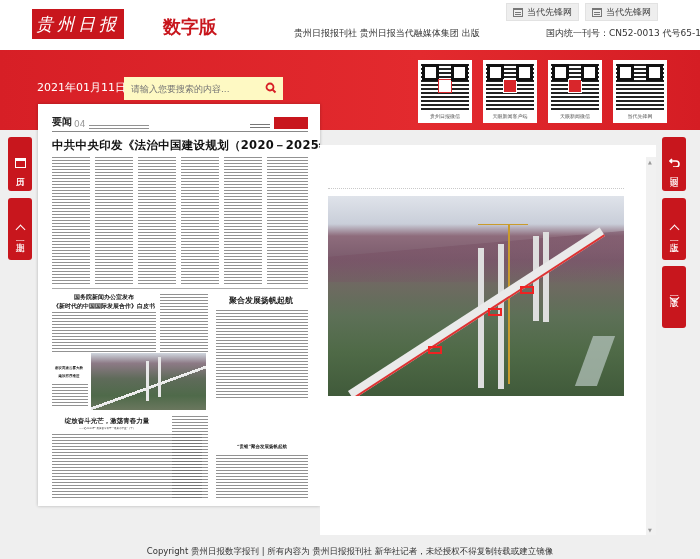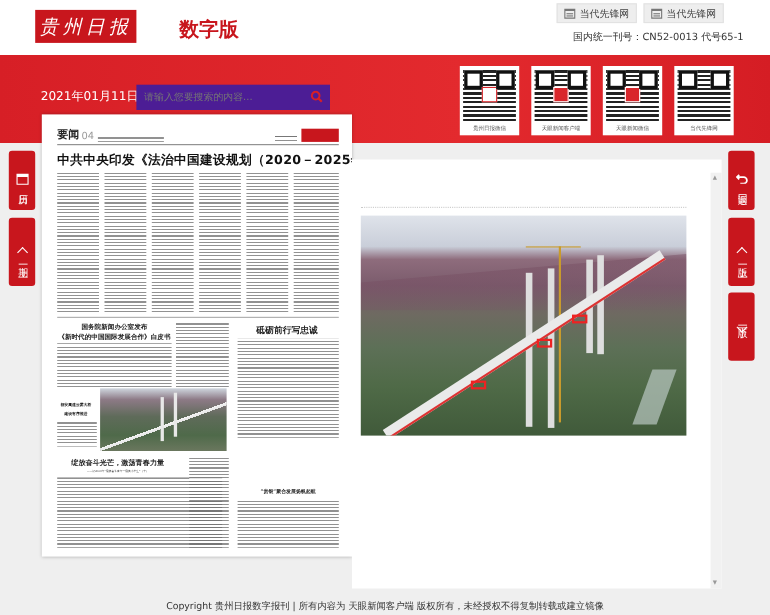--- a/index.html
+++ b/index.html
@@ -9,26 +9,26 @@
     
     .topbar { position: absolute; left: 0; top: 0; width: 700px; height: 50px; background: #fff; }
     .logo { position: absolute; left: 32px; top: 9px; height: 30px; display: flex; align-items: flex-end; gap: 33px; }
     .logo-box { background: #c8161d; color: #fff; height: 30px; width: 92px; display: flex; align-items: center; justify-content: center; font-family: "DejaVu Serif", serif; font-size: 17px; letter-spacing: 4px; font-style: italic; }
     .logo-suffix { color: #c8161d; font-family: "DejaVu Serif", serif; font-size: 18px; font-weight: bold; margin-left: 6px; }
     .top-links { position: absolute; right: 42px; top: 3px; display: flex; gap: 6px; }
     .top-link { background: #eeeeee; border: 1px solid #e2e2e2; height: 18px; padding: 0 6px; font-size: 9px; color: #444; display: flex; align-items: center; gap: 4px; }
     .cal-ico { width: 10px; height: 9px; border: 1px solid #777; border-top-width: 2px; display: inline-block; position: relative; }
     .cal-ico::after { content: ""; position: absolute; left: 1px; right: 1px; top: 2px; height: 1px; background: #777; box-shadow: 0 2px 0 #777; }
     .pub-info { position: absolute; left: 294px; top: 27px; font-size: 9px; color: #333; white-space: nowrap; }
-    .pub-code { position: absolute; left: 485px; top: 27px; font-size: 9px; color: #333; white-space: nowrap; padding-left: 36px; }
+    .pub-code { position: absolute; left: 510px; top: 27px; font-size: 9px; color: #333; white-space: nowrap; padding-left: 36px; }
 
     
     .redband { position: absolute; left: 0; top: 50px; width: 700px; height: 80px; background: linear-gradient(90deg, #d71f26 0%, #e32a2e 60%, #d51d24 100%); }
     .date { position: absolute; left: 37px; top: 80px; color: #fff; font-size: 11px; }
-    .search { position: absolute; left: 124px; top: 77px; width: 176px; height: 23px; background: #4c1d95; display: flex; align-items: center; padding-left: 7px; }
+    .search { position: absolute; left: 124px; top: 77px; width: 159px; height: 23px; background: #fef9c3; display: flex; align-items: center; padding-left: 7px; }
     .search input { border: none; outline: none; font-size: 9px; color: #888; width: 148px; font-family: "DejaVu Sans", sans-serif; background: transparent; }
     .search-btn { position: absolute; right: 6px; top: 5px; width: 12px; height: 12px; }
     .qr-row { position: absolute; left: 418px; top: 60px; display: flex; gap: 11px; }
     .qr { width: 54px; height: 63px; background: #fff; padding: 3px; }
     .qr-img { width: 48px; height: 47px; background:
         repeating-linear-gradient(0deg, #222 0 2px, transparent 2px 4px),
         repeating-linear-gradient(90deg, #fff 0 3px, transparent 3px 5px);
         position: relative; background-color: #fff; }
     .qr-img::before, .qr-img::after { content: ""; position: absolute; width: 11px; height: 11px; border: 3px solid #111; background: #fff; }
     .qr-img::before { left: 1px; top: 1px; }
@@ -92,20 +92,21 @@
   <div class="top-links">
     <a class="top-link">
       <span class="cal-ico"></span>
       <span>当代先锋网</span>
     </a>
     <a class="top-link">
       <span class="cal-ico"></span>
       <span>当代先锋网</span>
     </a>
   </div>
+  <div class="pub-info">贵州日报报刊社 贵州日报当代融媒体集团 出版</div>
   <div class="pub-code">国内统一刊号：CN52-0013 代号65-1</div>
 </div>
 
 <div class="redband"></div>
 <div class="date">2021年01月11日</div>
 <div class="search">
   <input type="text" placeholder="请输入您要搜索的内容..." style="">
   <svg class="search-btn" viewBox="0 0 12 12">
     <circle cx="5" cy="5" r="3.5" fill="none" stroke="#d71f26" stroke-width="1.8"></circle>
     <line x1="7.6" y1="7.6" x2="10.5" y2="10.5" stroke="#d71f26" stroke-width="2"></line>
@@ -177,21 +178,21 @@
   <div class="txt-block" style="left:143px; top:52px; width:38px; height:128px;"></div>
   <div class="txt-block" style="left:186px; top:52px; width:38px; height:128px;"></div>
   <div class="txt-block" style="left:229px; top:52px; width:41px; height:128px;"></div>
 
   <div class="paper-rule" style="left:14px; top:184px; width:256px;"></div>
 
   <div class="sub-head" style="left:14px; top:189px; width:104px; font-size:6px;">国务院新闻办公室发布</div>
   <div class="sub-head" style="left:14px; top:198px; width:104px; font-size:6px;">《新时代的中国国际发展合作》白皮书</div>
   <div class="txt-block" style="left:14px; top:208px; width:104px; height:40px;"></div>
   <div class="txt-block" style="left:122px; top:188px; width:48px; height:60px;"></div>
-  <div class="sub-head" style="left:176px; top:191px; width:94px; font-size:8px;">砥砺前行写忠诚</div>
+  <div class="sub-head" style="left:176px; top:191px; width:94px; font-size:8px;">聚合发展扬帆起航</div>
   <div class="txt-block" style="left:178px; top:204px; width:92px; height:90px;"></div>
 
   <div class="sub-head" style="left:10px; top:262px; width:42px; font-size:3.5px;">都安高速云雾大桥</div>
   <div class="sub-head" style="left:10px; top:270px; width:42px; font-size:3.5px;">建设有序推进</div>
   <div class="txt-block" style="left:14px; top:278px; width:36px; height:24px;"></div>
   <div class="paper-photo"></div>
 
   <div class="sub-head" style="left:14px; top:313px; width:110px; font-size:6.5px;text-align:center;">绽放奋斗光芒，激荡青春力量</div>
   <div class="sub-head" style="left:14px; top:323px; width:110px; font-size:2.5px; font-weight:normal;">——记2020年“最美奋斗青年”“最美小学生”（十）</div>
   <div class="txt-block" style="left:14px; top:330px; width:150px; height:64px;"></div>
@@ -216,13 +217,13 @@
     <div class="ap-red" style="left:100px; top:150px;"></div>
     <div class="ap-red" style="left:160px; top:112px;"></div>
     <div class="ap-red" style="left:192px; top:90px;"></div>
   </div>
 </div>
 <div class="scrollbar">
   <span class="scroll-up">▲</span>
   <span class="scroll-down">▼</span>
 </div>
 
-<div class="footer">Copyright 贵州日报数字报刊   |   所有内容为 天眼新闻客户端 版权所有，未经授权不得复制转载或建立镜像</div>
+<div class="footer">Copyright 贵州日报数字报刊   |   所有内容为 贵州日报报刊社 新华社记者，未经授权不得复制转载或建立镜像</div>
 
 </body></html>

